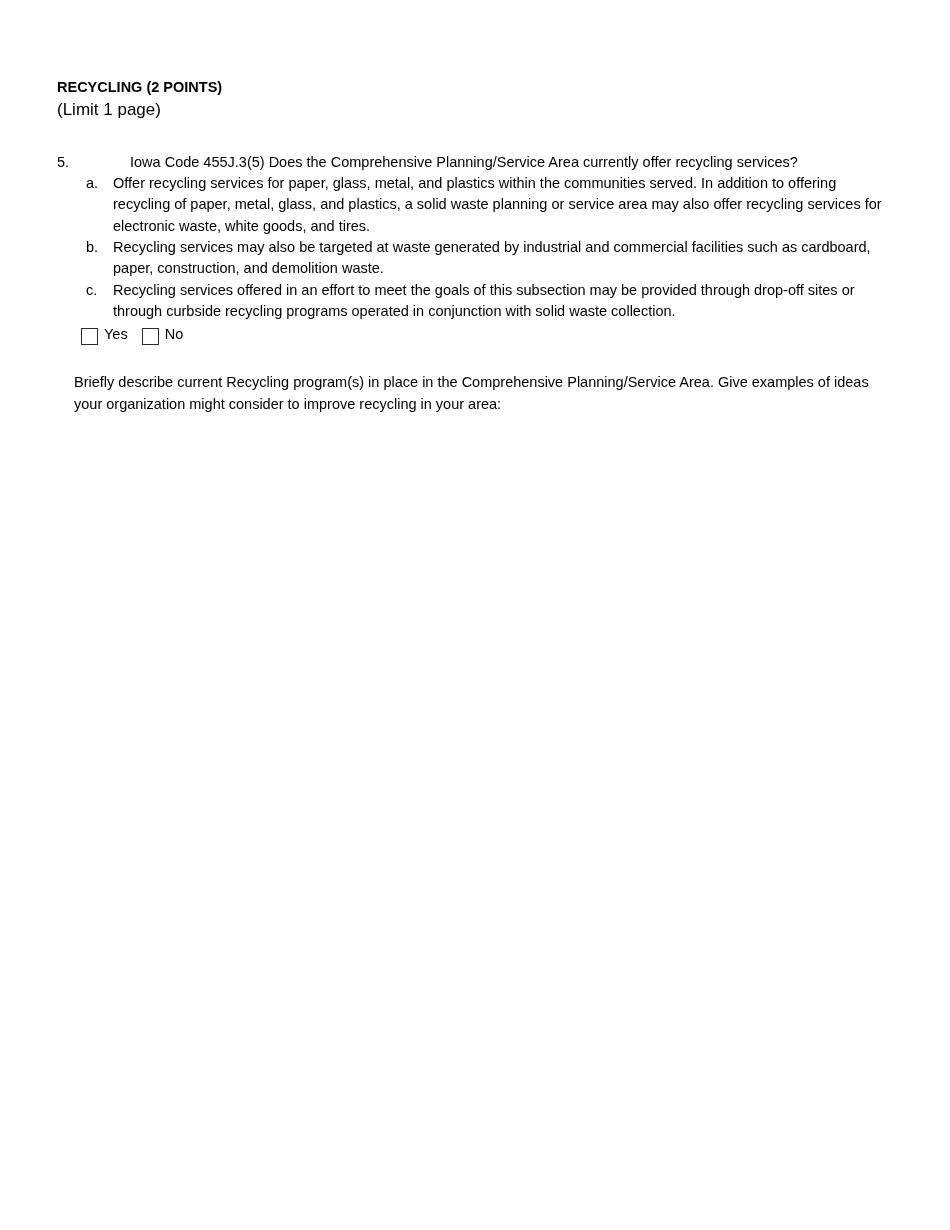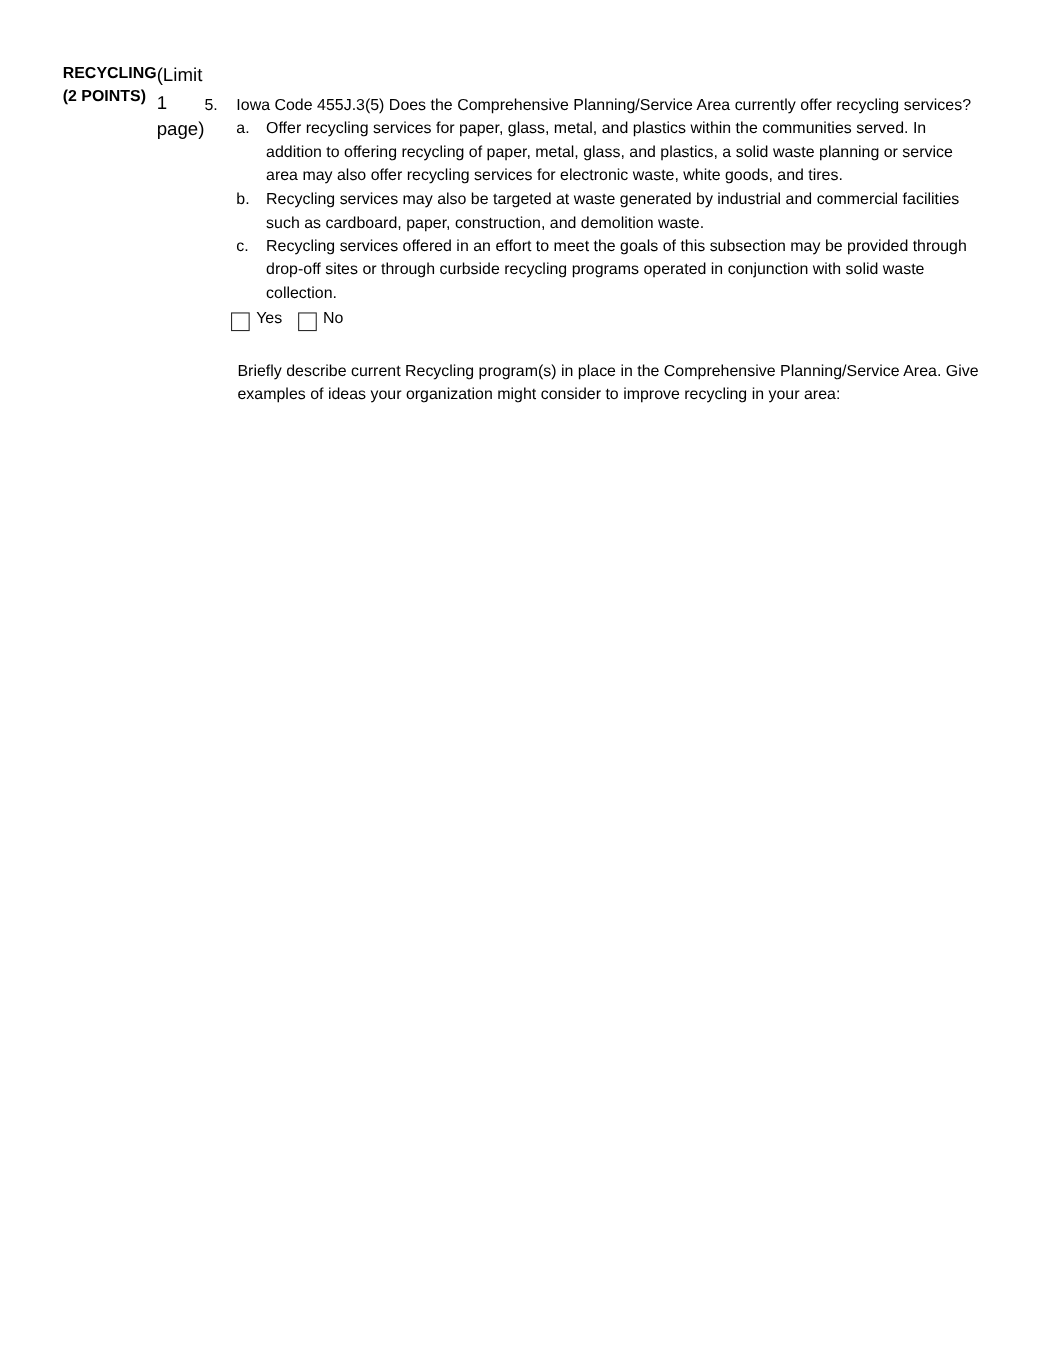--- a/index.html
+++ b/index.html
@@ -8,23 +8,23 @@
     width: 950px;
     height: 1230px;
     font-family: "Liberation Sans", sans-serif;
     color: #000000;
     position: relative;
     overflow: hidden;
   }
   .page {
     width: 950px;
     height: 978px;
-    padding: 57px 57px 30px 57px;
+    padding: 77px 57px 30px 57px;
     display: flex;
-    flex-direction: row;
+    flex-direction: column;
   }
   .doc-title {
     font-size: 14.5px;
     font-weight: bold;
     line-height: 1.45;
   }
   .limit-note {
     font-size: 17px;
     line-height: 1.45;
   }
@@ -35,20 +35,21 @@
   }
   .q-row {
     display: flex;
   }
   .q-num {
     width: 29px;
     flex: 0 0 29px;
   }
   .q-text {
     flex: 1;
+    margin-left: 44px;
   }
   .sub-list {
     margin-left: 29px;
   }
   .sub-row {
     display: flex;
   }
   .sub-letter {
     width: 27px;
     flex: 0 0 27px;
@@ -71,21 +72,21 @@
     display: inline-block;
     cursor: pointer;
   }
   .checkbox-label {
     margin-left: 6px;
     margin-right: 14px;
     font-size: 14.5px;
   }
   .describe-prompt {
     margin-top: 27px;
-    margin-left: 30px;
+    margin-left: 17px;
     font-size: 14.5px;
     line-height: 1.47;
     padding-right: 2px;
   }
   .answer-space {
     flex: 1;
   }
   .footer {
     display: flex;
     align-items: flex-end;

